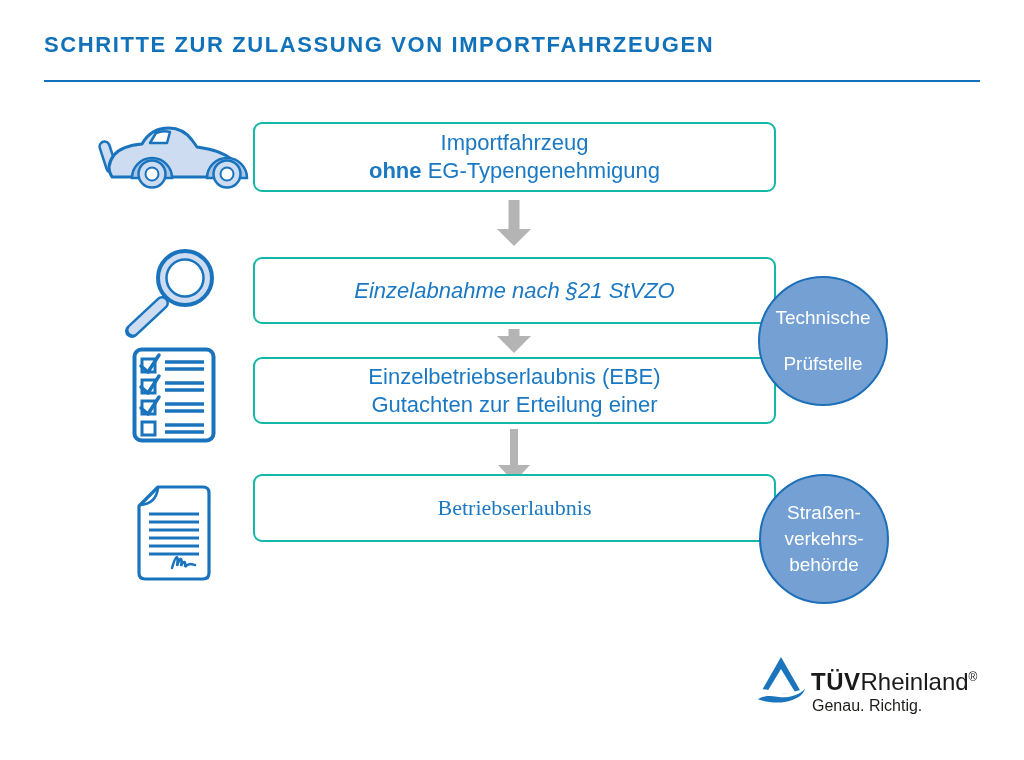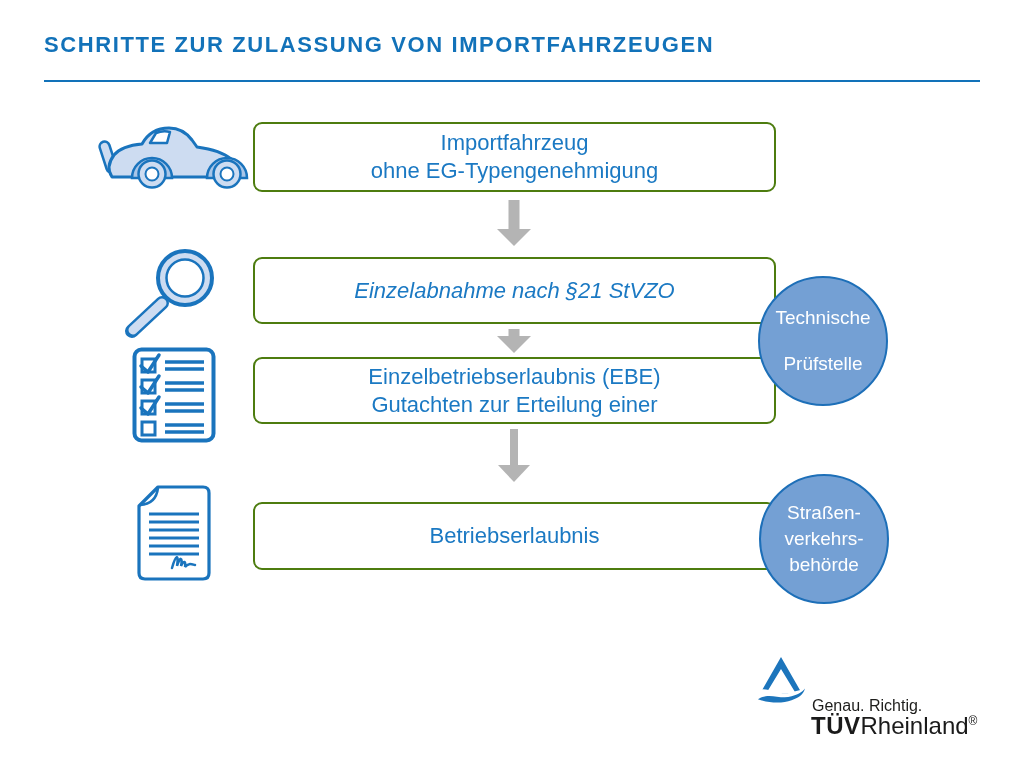--- a/index.html
+++ b/index.html
@@ -11,30 +11,30 @@
     position:absolute;left:44px;top:32px;
     font-size:22px;font-weight:bold;letter-spacing:1.6px;
     color:#1272b9;white-space:nowrap;
   }
   .rule{
     position:absolute;left:44px;top:80px;width:936px;height:2px;
     background:#1272b9;
   }
   .flow-box{
     position:absolute;left:253px;width:523px;
-    border:2px solid #4d7c0f;border-radius:9px;background:#fff;
+    border:2px solid #14b8a6;border-radius:9px;background:#fff;
     display:flex;flex-direction:column;align-items:center;justify-content:center;
     color:#1b79c3;font-size:22px;line-height:28px;text-align:center;
     box-sizing:border-box;z-index:1;
   }
-  .flow-box .b{font-weight:normal;}
+  .flow-box .b{font-weight:bold;}
   .box1{top:122px;height:70px;}
   .box2{top:257px;height:67px;font-style:italic;}
   .box3{top:357px;height:67px;}
-  .box4{top:502px;height:68px;}
+  .box4{top:474px;height:68px;font-family:Liberation Serif, serif;}
   .arrow{position:absolute;left:497px;z-index:0;}
   .arrow1{top:200px;}
   .arrow2{top:329px;}
   .arrow3{top:429px;}
   .icon{position:absolute;}
   .icon-car{left:98px;top:121px;}
   .icon-magnifier{left:122px;top:247px;}
   .icon-checklist{left:132px;top:347px;}
   .icon-document{left:134px;top:484px;}
   .badge{
@@ -43,21 +43,21 @@
     display:flex;flex-direction:column;align-items:center;justify-content:center;
     color:#ffffff;font-size:19px;line-height:26px;text-align:center;z-index:2;
   }
   .badge span{display:block;}
   .badge1{left:758px;top:276px;gap:20px;}
   .badge2{left:759px;top:474px;}
   .logo{position:absolute;left:756px;top:655px;width:230px;height:70px;}
   .logo-triangle{position:absolute;left:0;top:0;}
   .logo-text{
     position:absolute;left:55px;top:10px;font-size:24px;line-height:24px;
-    color:#1a1a1a;white-space:nowrap;margin-top:44px;
+    color:#1a1a1a;white-space:nowrap;
   }
   .logo-text .tuv{font-weight:bold;letter-spacing:0.5px;}
   .logo-text .reg{font-size:12px;vertical-align:9px;}
   .logo-tagline{
     position:absolute;left:56px;top:42px;font-size:16px;color:#1d1d1b;
   }
 </style>
 </head>
 <body>
 

